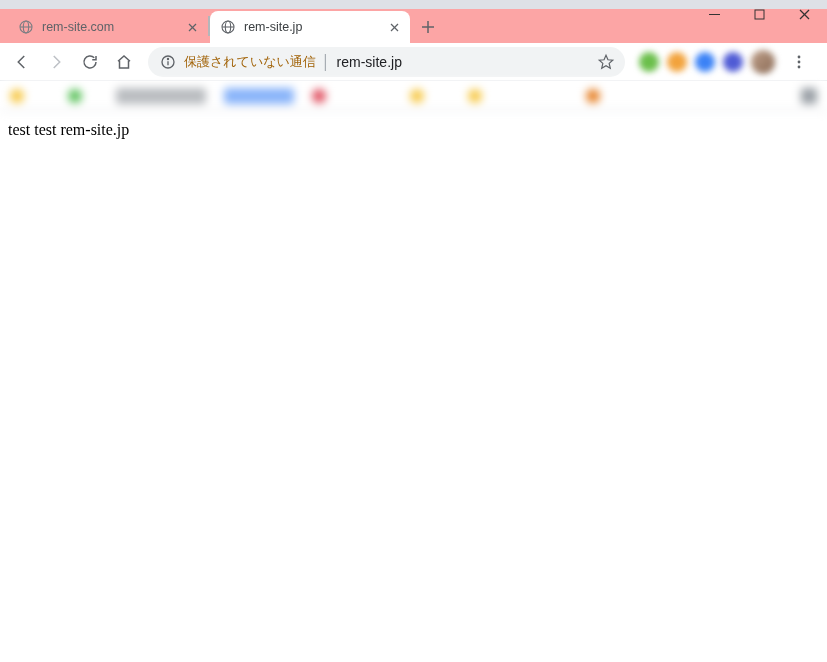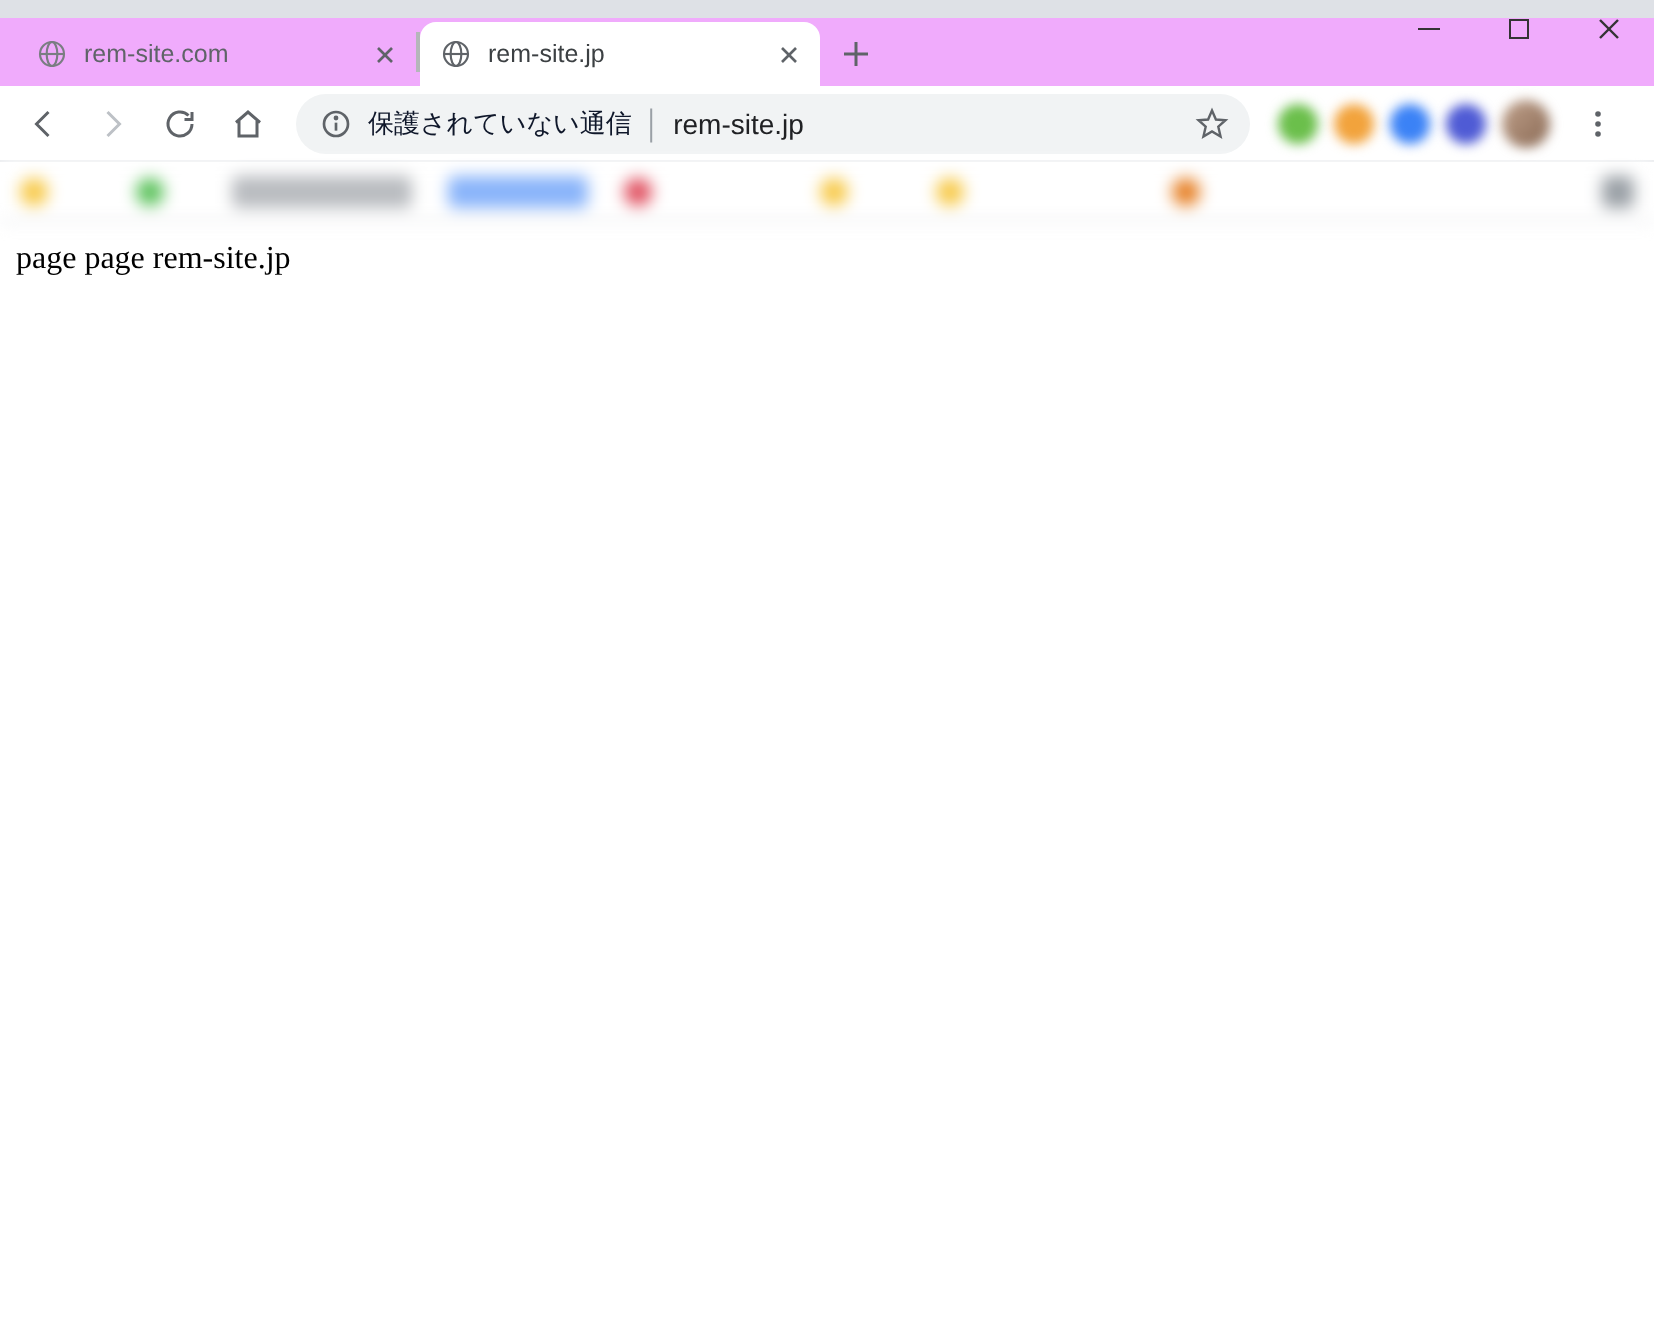--- a/index.html
+++ b/index.html
@@ -29,21 +29,21 @@
       height: 28px;
       display: flex;
       align-items: center;
       justify-content: center;
       color: #333;
     }
     .win-btn svg { width: 11px; height: 11px; }
     
     .tabstrip {
       height: 34px;
-      background: #f0abfc;
+      background: #fca5a5;
       display: flex;
       align-items: flex-end;
       padding-left: 8px;
     }
     .tab {
       height: 32px;
       width: 200px;
       display: flex;
       align-items: center;
       padding: 0 8px 0 10px;
@@ -123,21 +123,21 @@
       margin: 0 6px;
       color: #5f6368;
       font-size: 14px;
     }
     .omnibox .info {
       width: 16px; height: 16px;
       margin-right: 8px;
       flex-shrink: 0;
     }
     .omnibox .secure-label {
-      color: #0f172a;
+      color: #a16207;
       font-size: 13px;
     }
     .omnibox .divider {
       color: #9aa0a6;
       margin: 0 6px;
     }
     .omnibox .url {
       color: #202124;
       flex: 1;
     }
@@ -321,14 +321,14 @@
   <div class="bm" style="width:70px;background:#3b82f6;opacity:.6"></div>
   <div class="bm" style="width:80px"><span class="dot" style="background:#e04f5f"></span></div>
   <div class="bm" style="width:40px"><span class="dot" style="background:#f7c948"></span></div>
   <div class="bm" style="width:100px"><span class="dot" style="background:#f7c948"></span></div>
   <div class="bm" style="width:70px"><span class="dot" style="background:#e67e22"></span></div>
   <div style="flex:1"></div>
   <div class="bm" style="width:16px;background:#9aa0a6"></div>
 </div>
 
 <div class="content">
-  <span>page page rem-site.jp</span>
+  <span>test test rem-site.jp</span>
 </div>
 
 </body></html>

